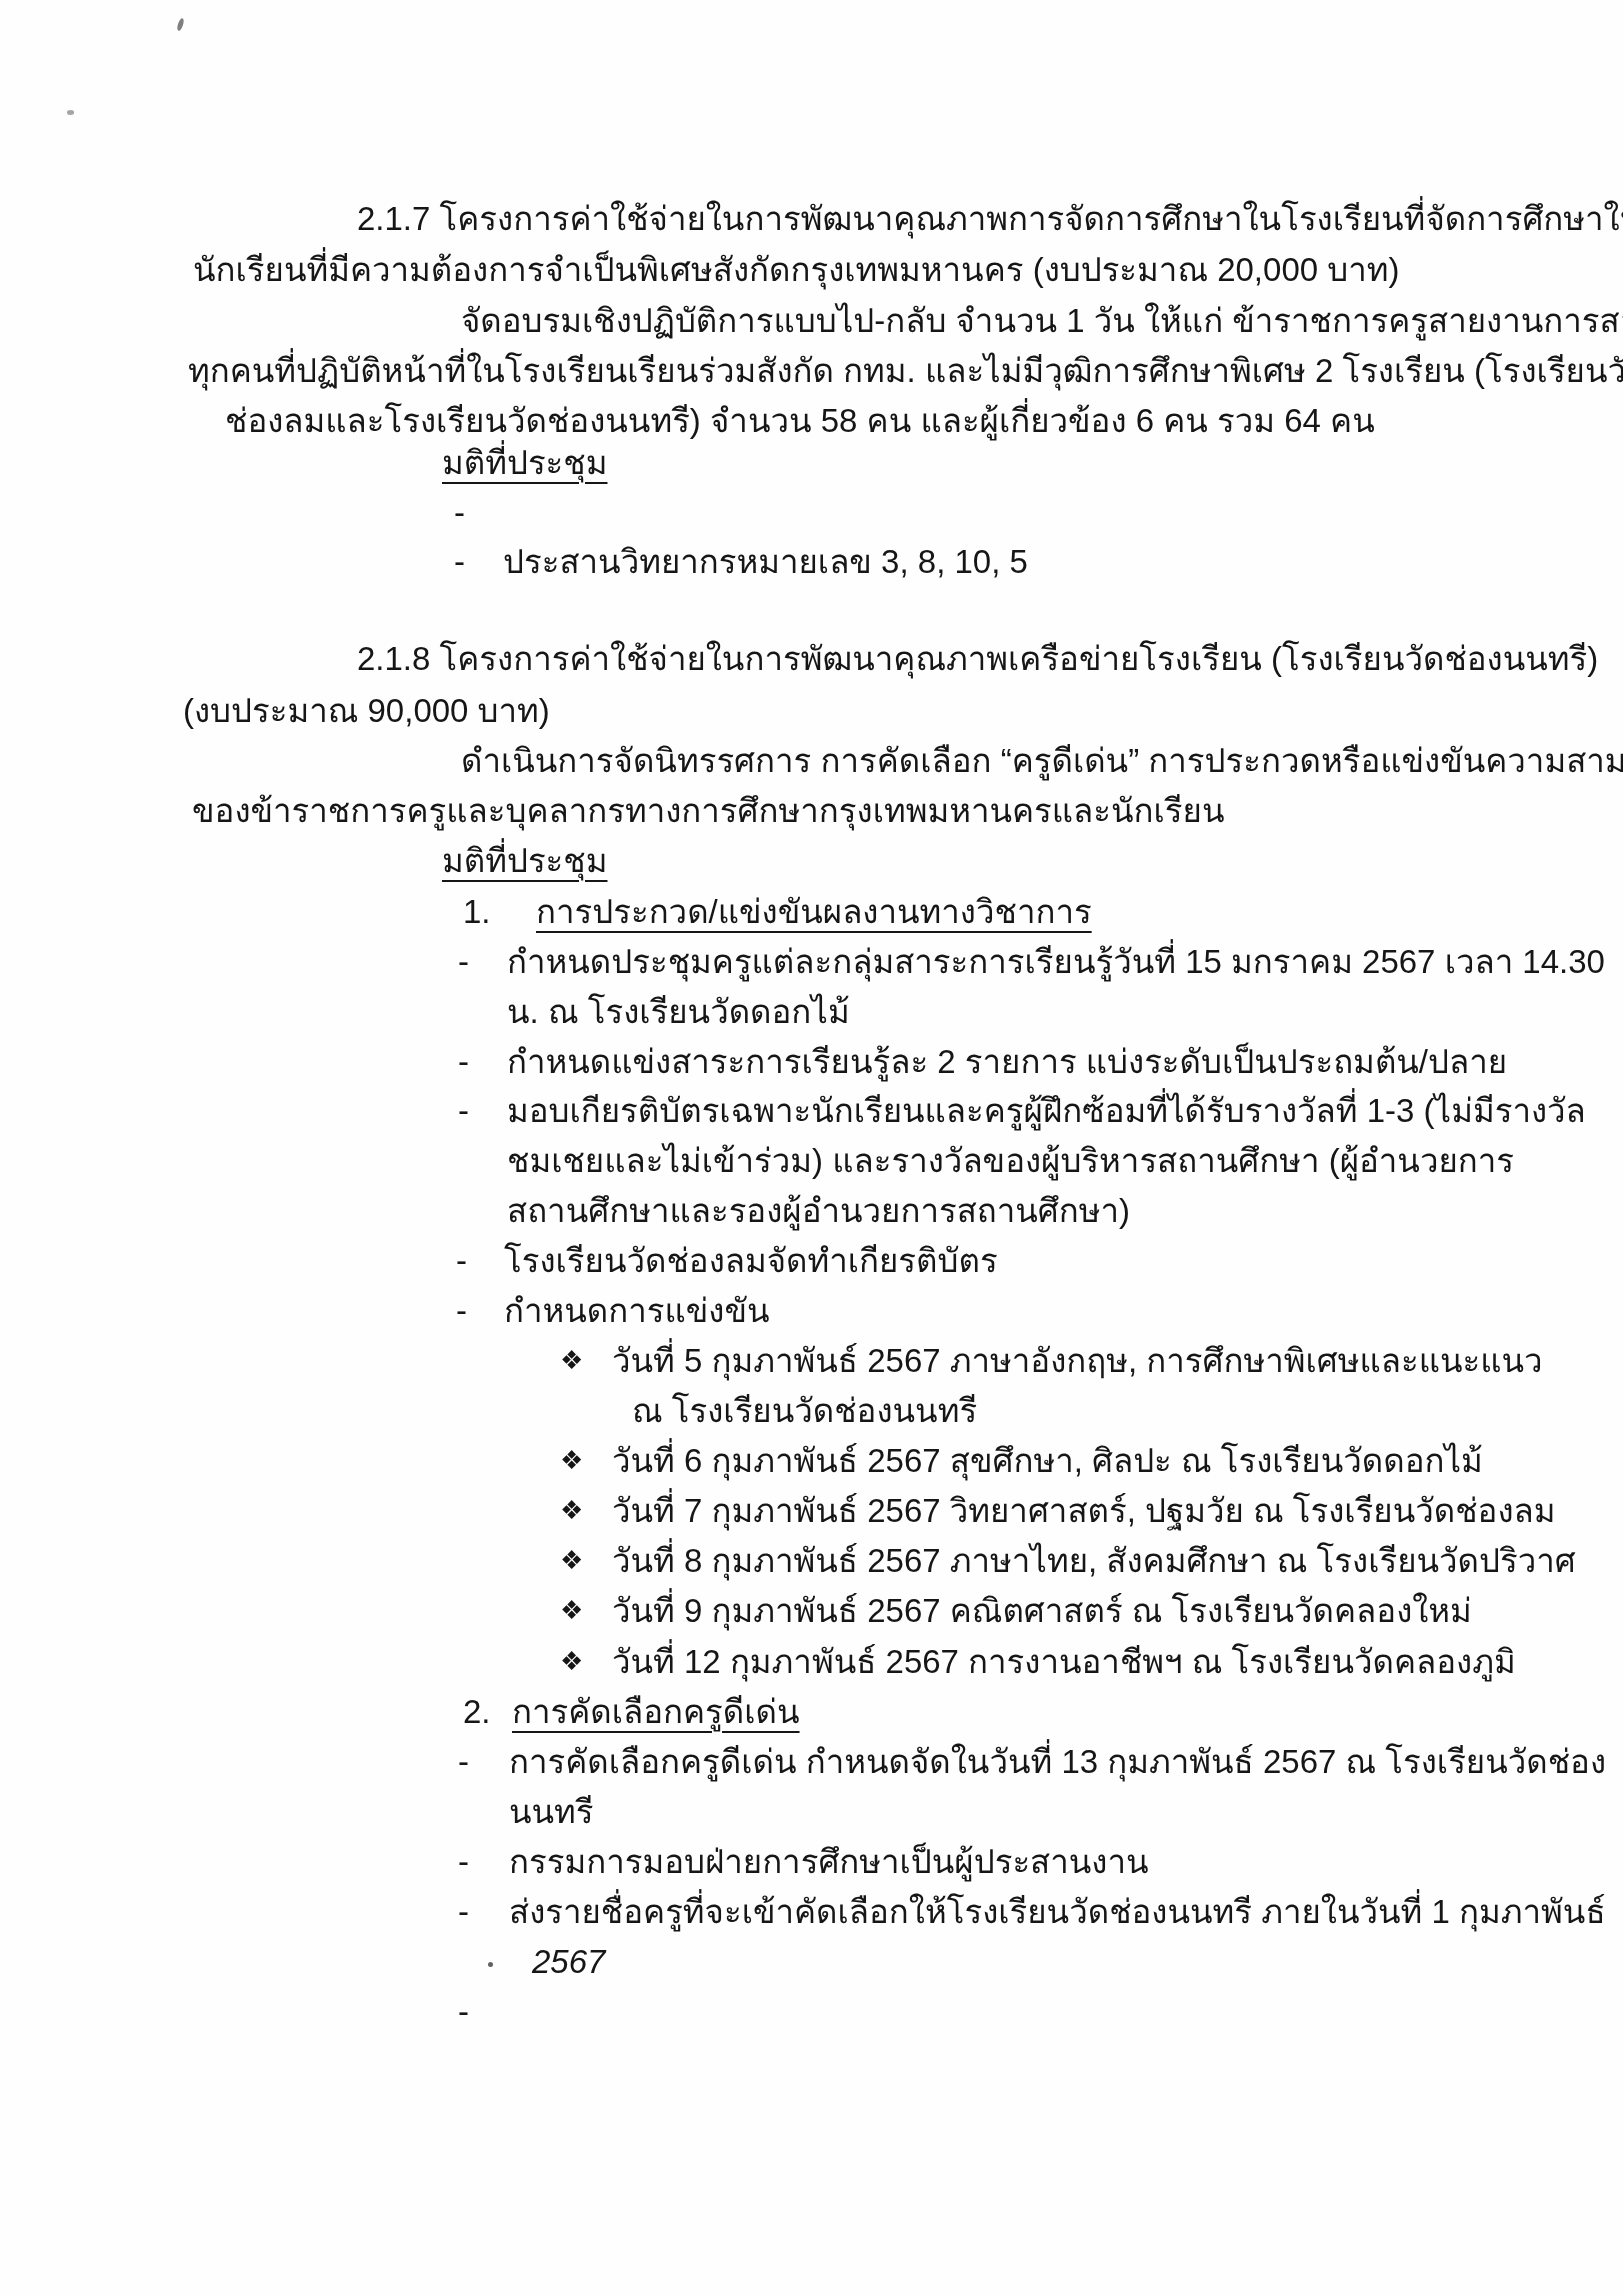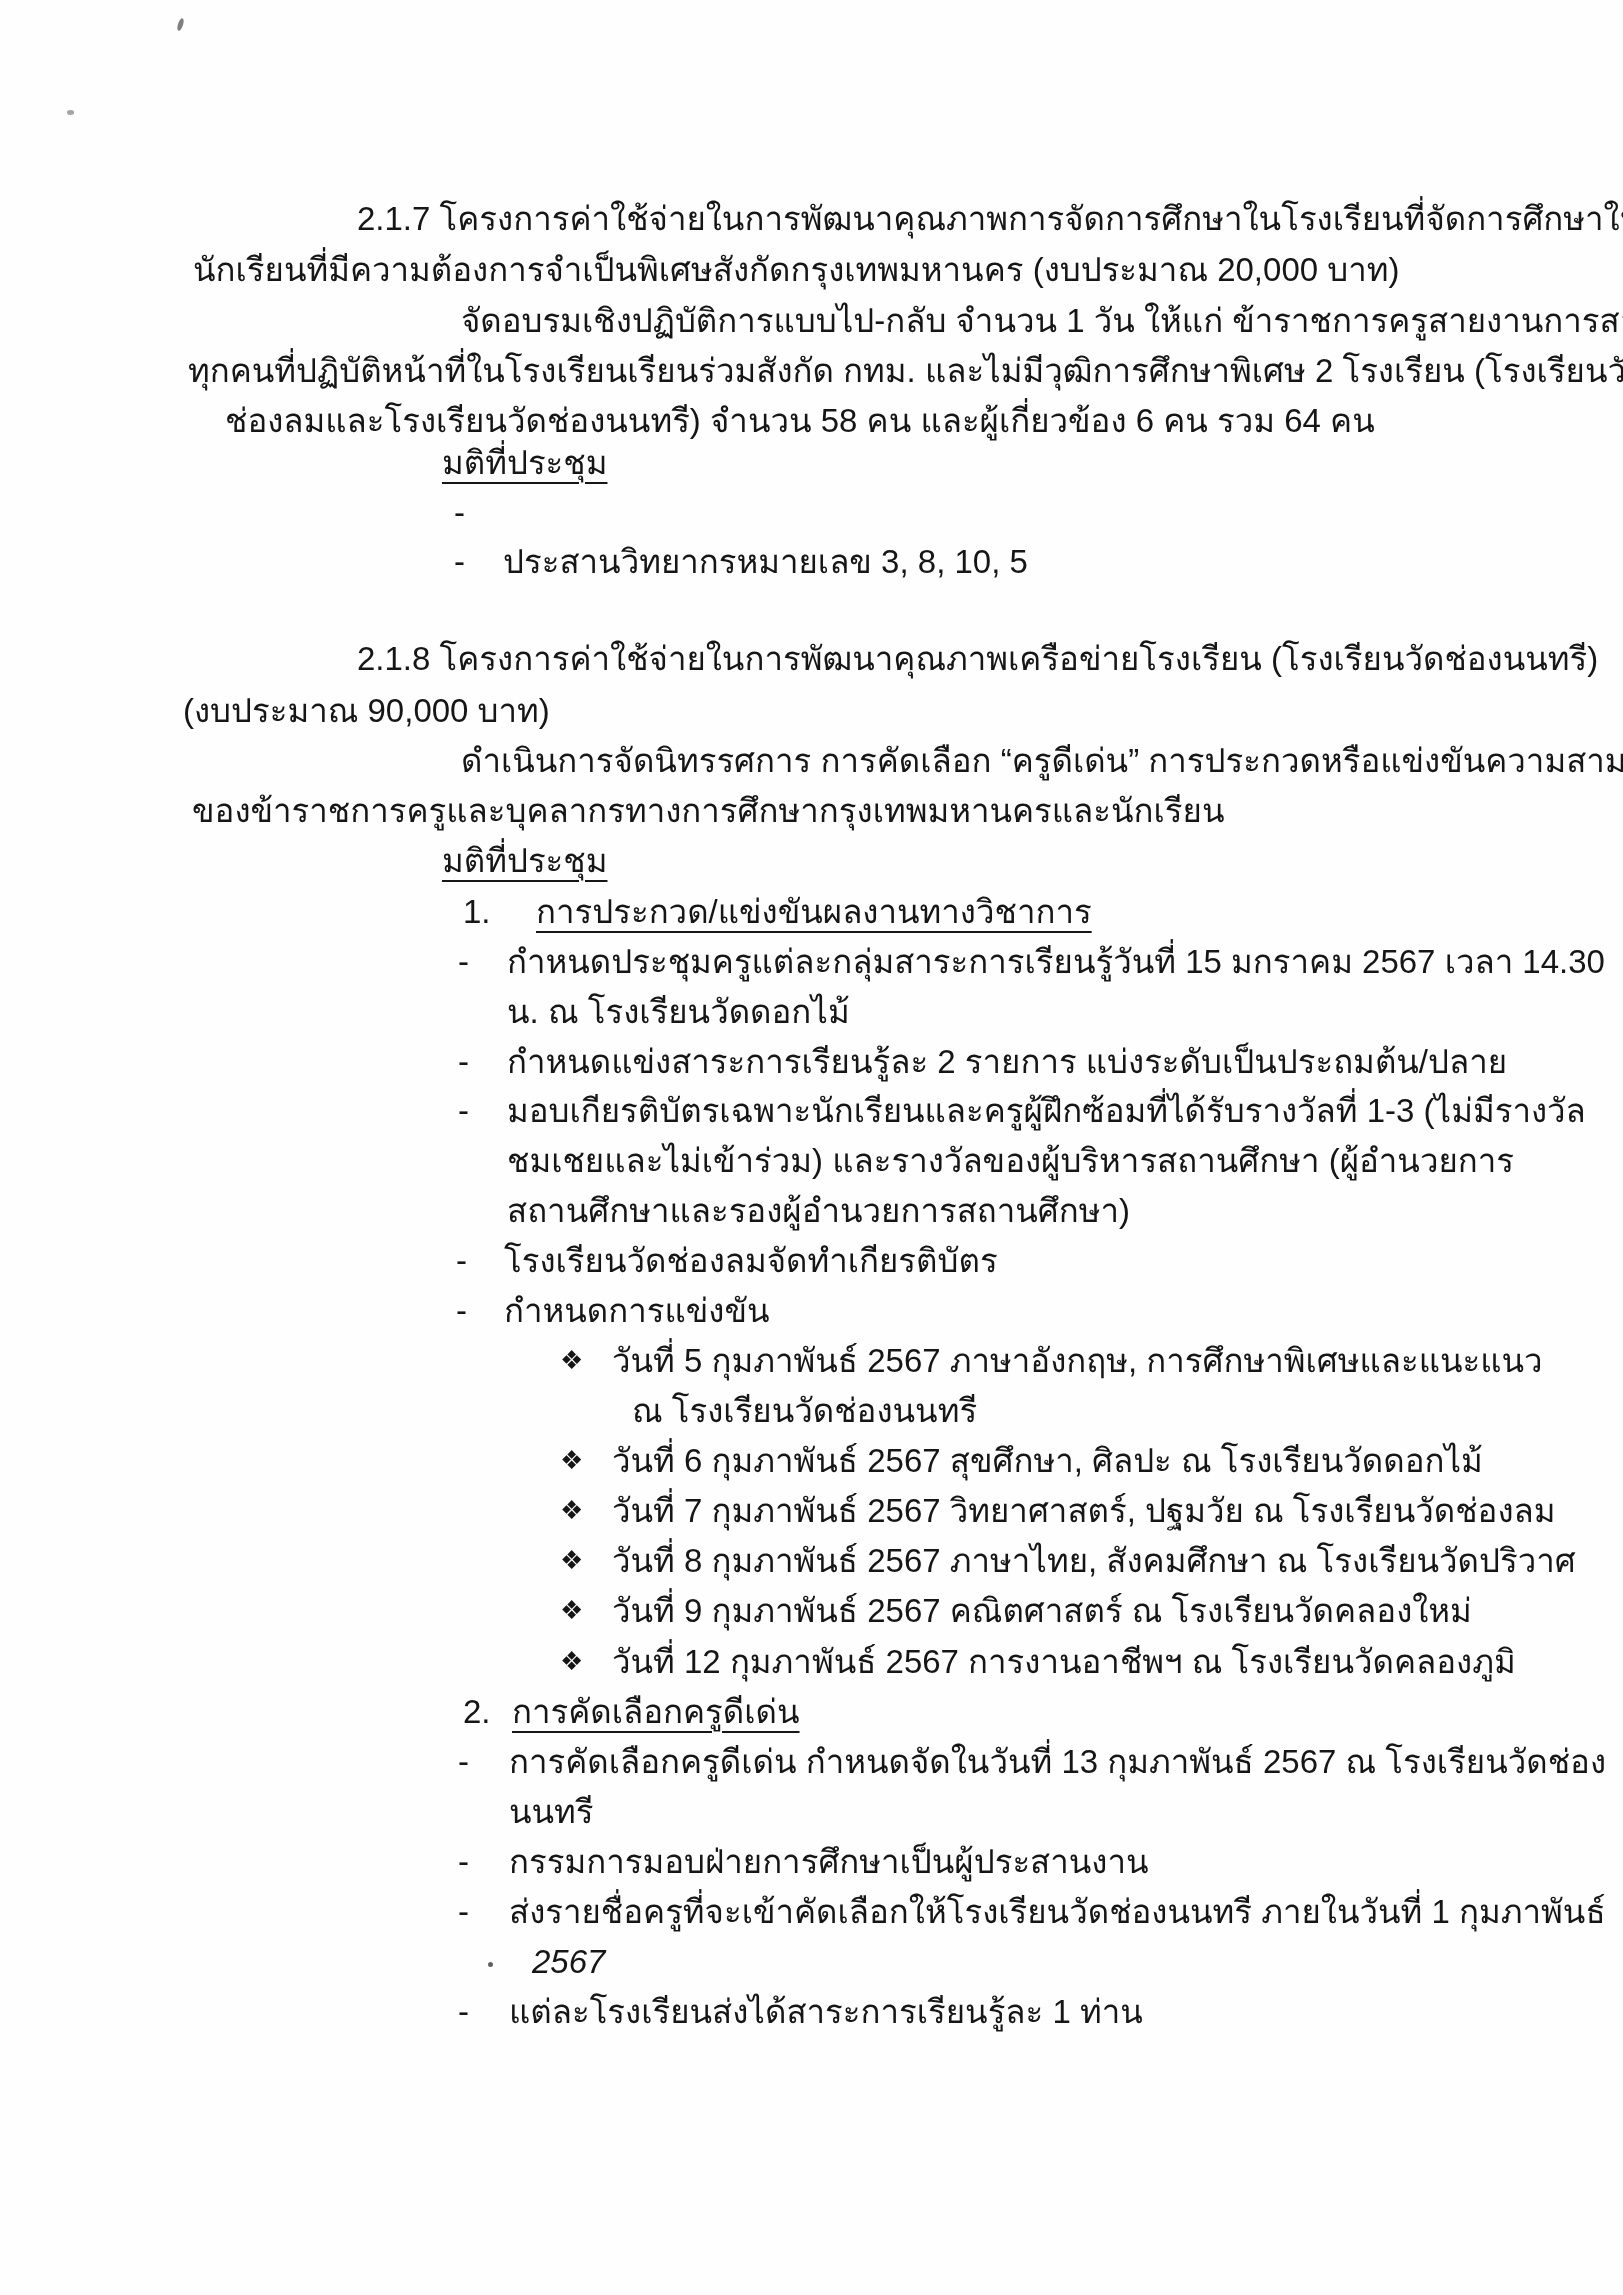--- a/index.html
+++ b/index.html
@@ -144,19 +144,18 @@
     </div>
     <div class="line" style="top: 1880px;">
       <span class="seg" style="left: 458px;">-</span>
       <span class="seg" style="left: 509px;">ส่งรายชื่อครูที่จะเข้าคัดเลือกให้โรงเรียนวัดช่องนนทรี ภายในวันที่ 1 กุมภาพันธ์</span>
     </div>
     <div class="line" style="top: 1930px;">
       <span class="seg" style="left: 532px; font-style: italic;">2567</span>
     </div>
     <div class="line" style="top: 1980px;">
       <span class="seg" style="left: 458px;">-</span>
-      <span class="seg" style="left: 509px;">แต่ละโรงเรียนส่งได้สาระการเรียนรู้ละ 1 ท่าน</span>
     </div>
     <div class="speck" style="left: 178px; top: 18.3px; width: 4.6px; height: 13px; opacity: 0.65; transform: rotate(18deg);"></div>
     <div class="speck" style="left: 67px; top: 110px; width: 7.2px; height: 4.6px; opacity: 0.45; transform: rotate(0deg);"></div>
     <div class="speck" style="left: 488px; top: 1962px; width: 5.2px; height: 5.2px; opacity: 0.8; transform: rotate(0deg);"></div>
   </div>
 
 
 </body></html>

